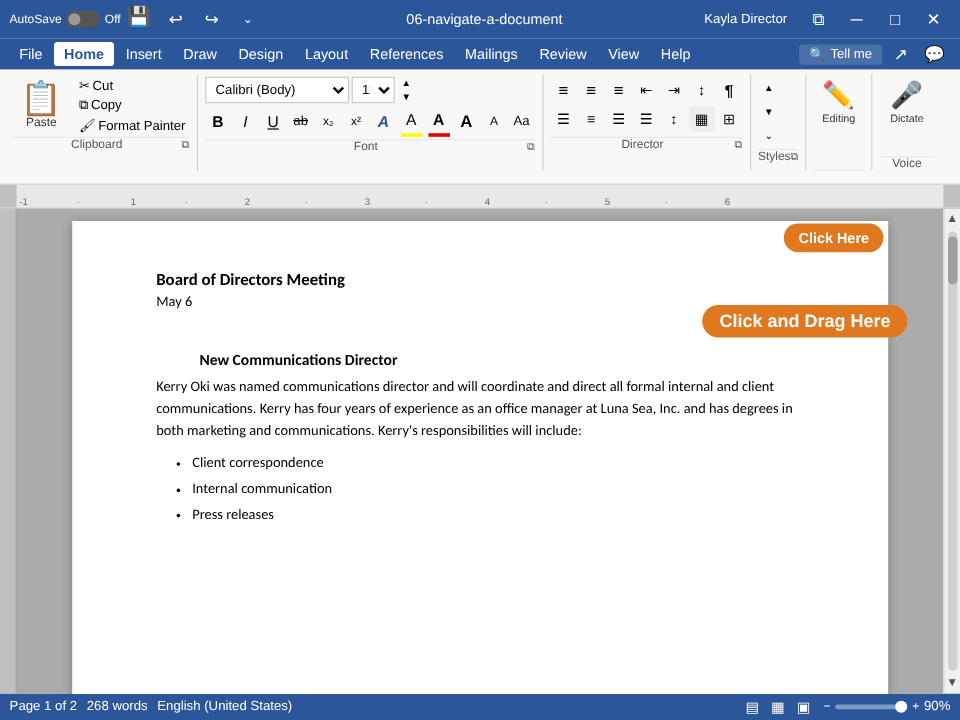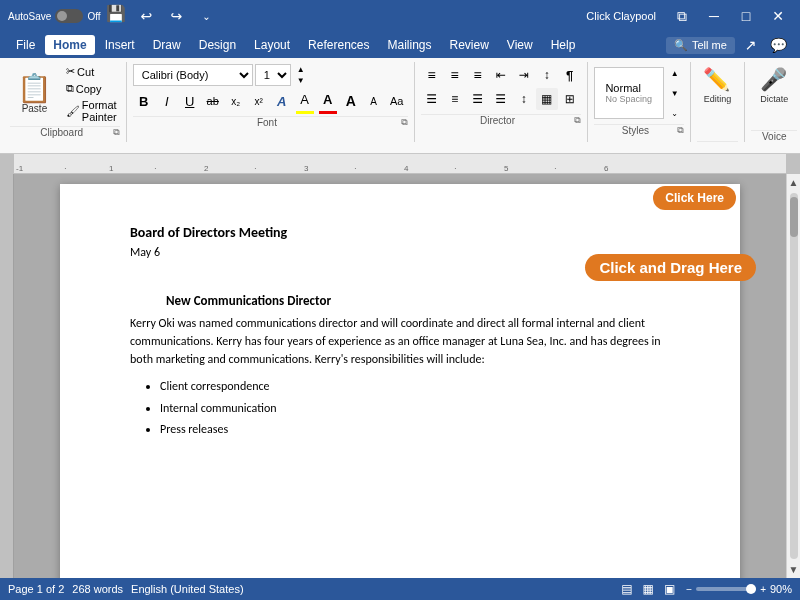--- a/index.html
+++ b/index.html
@@ -215,22 +215,25 @@
         </div>
         <span style="font-size:10px;">Off</span>
       </div>
       <span class="save-icon">💾</span>
       <div class="undo-redo">
         <button class="title-btn">↩</button>
         <button class="title-btn">↪</button>
         <button class="title-btn" style="font-size:10px;">⌄</button>
       </div>
     </div>
+    <div class="title-bar-center">
+      <span>06-navigate-a-document</span>
+    </div>
     <div class="title-bar-right">
-      <span style="font-size:11px;margin-right:8px;">Click Claypool</span>
+      <span style="font-size:11px;margin-right:8px;">Kayla Director</span>
       <button class="title-btn">⧉</button>
       <button class="title-btn">─</button>
       <button class="title-btn">□</button>
       <button class="title-btn close">✕</button>
     </div>
   </div>
 
   <div class="menu-bar">
     <div class="menu-item">File</div>
     <div class="menu-item active">Home</div>
@@ -343,26 +346,20 @@
         </div>
         <div class="ribbon-group-footer">
           <span class="ribbon-group-name">Director</span>
           <span style="font-size:9px;cursor:pointer;color:#555;">⧉</span>
         </div>
       </div>
 
       <div class="ribbon-group" style="flex-direction:column;">
         <div class="styles-group">
           <div style="display:flex;gap:2px;align-items:center;">
-            <div class="style-box">
-              <div style="font-size:12px;">
-                <div style="font-weight:normal;font-size:11px;">Normal</div>
-                <div style="font-size:9px;color:#888;">No Spacing</div>
-              </div>
-            </div>
             <div style="display:flex;flex-direction:column;gap:2px;">
               <button class="arrow-btn" style="height:18px;width:18px;">▲</button>
               <button class="arrow-btn" style="height:18px;width:18px;">▼</button>
               <button class="arrow-btn" style="height:18px;width:18px;">⌄</button>
             </div>
           </div>
         </div>
         <div class="ribbon-group-footer">
           <span class="ribbon-group-name">Styles</span>
           <span style="font-size:9px;cursor:pointer;color:#555;">⧉</span>

